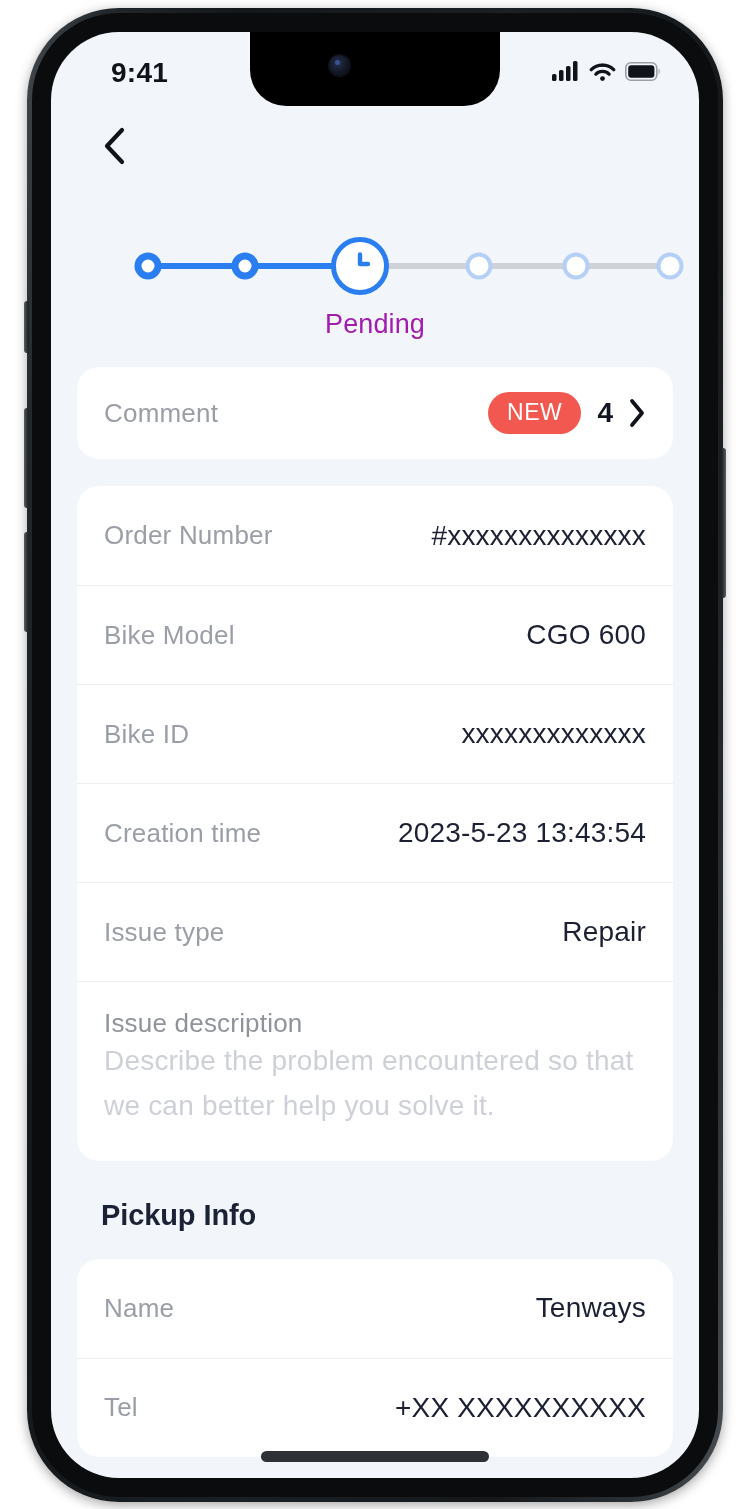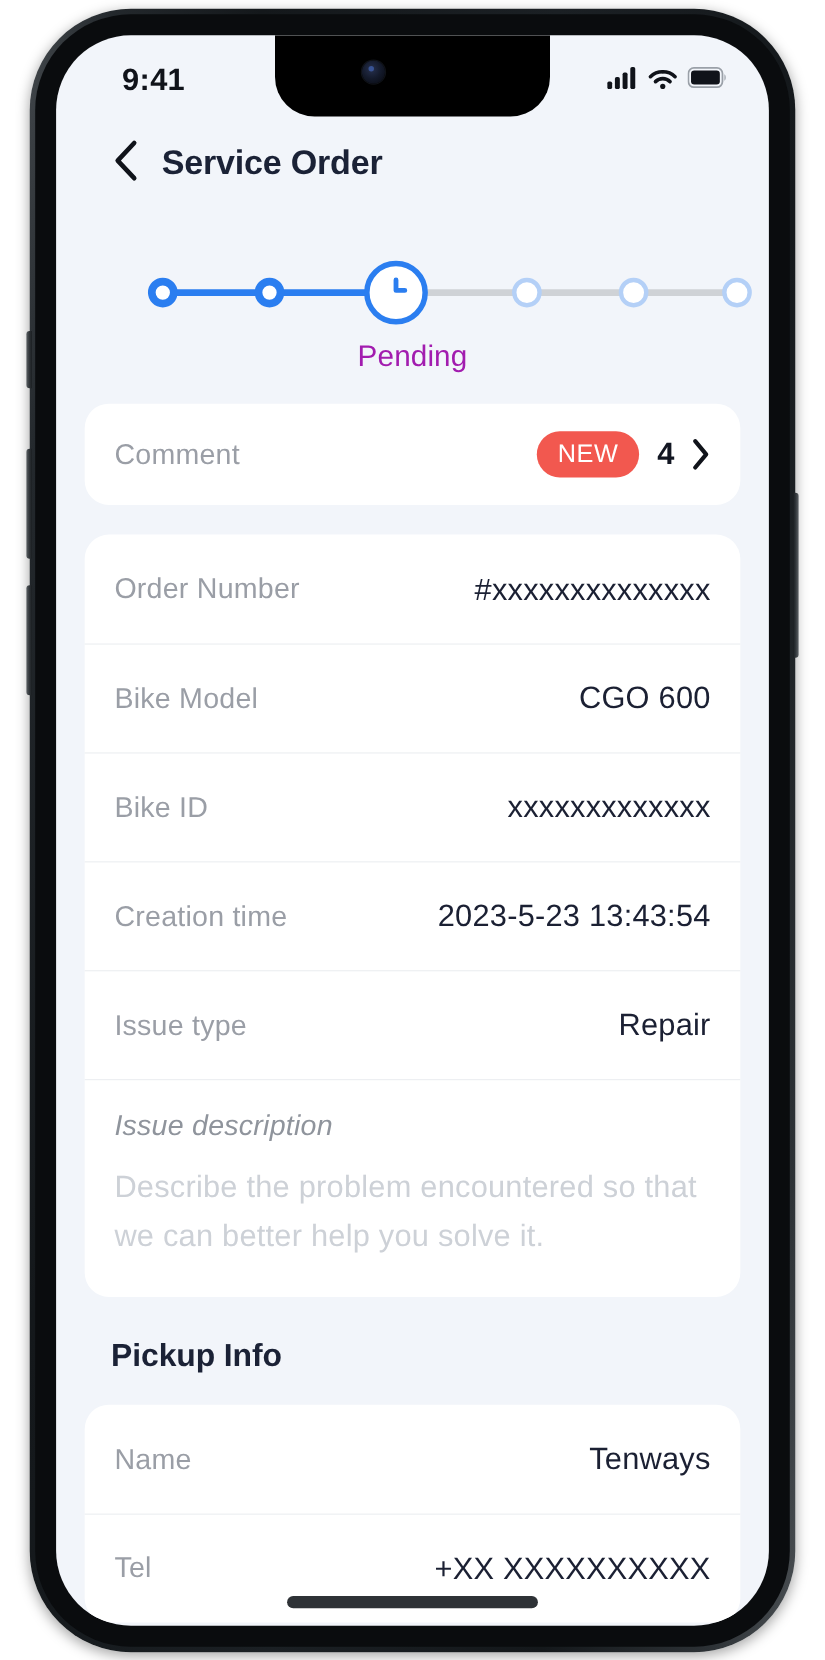--- a/index.html
+++ b/index.html
@@ -235,22 +235,21 @@
     font-weight: 600;
   }
   .chev { display: flex; align-items: center; }
 
   
   .desc-block { padding: 26px 27px 32px; border-top: 1px solid #eceef1; }
   .desc-title {
     font-size: 26px;
     color: #8f949c;
     letter-spacing: .2px;
-    margin-bottom: 18px;
-    font-style: italic;
+    margin-bottom: 0;
   }
   .desc-placeholder {
     font-size: 28px;
     line-height: 1.6;
     color: #cdd1d7;
     letter-spacing: .2px;
   }
 
   
   .section-title {
@@ -321,21 +320,20 @@
   </div>
 
   <div class="header">
     <div class="back-btn">
       <span>
         <svg width="22" height="38" viewBox="0 0 22 38">
           <path d="M19 3 L4 19 L19 35" stroke="#10131a" stroke-width="4.2" fill="none" stroke-linecap="round" stroke-linejoin="round"></path>
         </svg>
       </span>
     </div>
-    <div class="page-title">Service Order</div>
   </div>
 
   <div class="content">
 
     <div class="stepper-wrap">
       <div class="stepper">
         <div class="track done" style="left:61px; width:211px;"></div>
         <div class="track todo" style="left:298px; width:283px;"></div>
 
         <div class="node done" style="left:61px;"></div>

